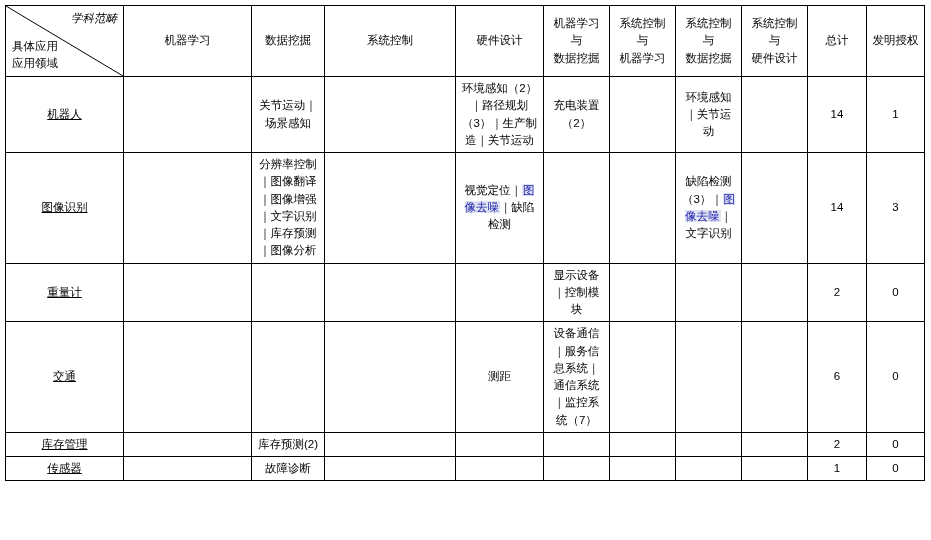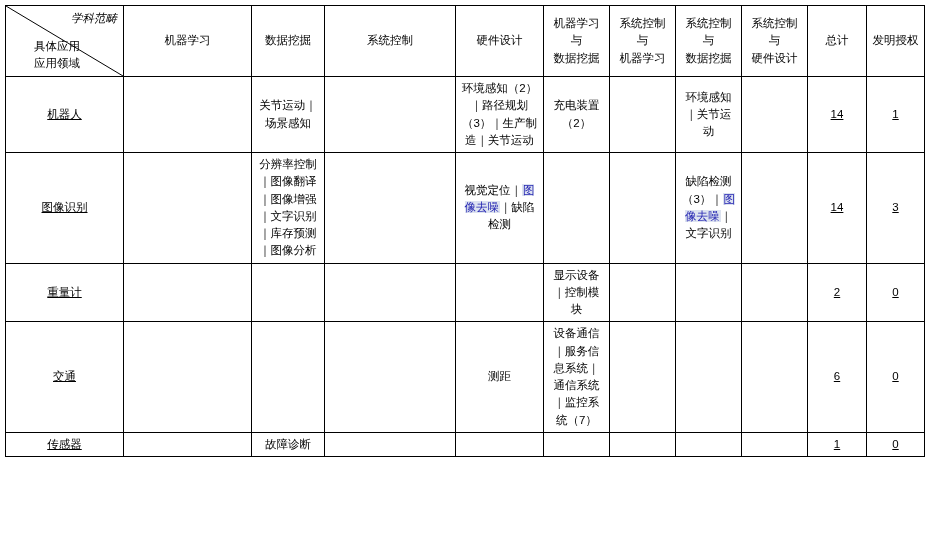--- a/index.html
+++ b/index.html
@@ -57,34 +57,32 @@
     white-space: nowrap;
     font-style: italic;
   }
   .corner-cell .lbl-bottom {
     position: absolute;
     bottom: 4px;
     left: 6px;
     font-size: 11.5px;
     white-space: nowrap;
     text-align: left;
-    margin-left: 22px;
   }
   .rowhead {
     font-size: 12px;
     text-decoration: underline;
   }
   .hl {
     color: #1f1fb0;
     background: #dde3f0;
     padding: 0 1px;
   }
   .num {
     font-size: 12px;
-    text-decoration: underline;
   }
 </style>
 </head>
 <body>
 
 <div class="sheet">
   <table class="matrix">
     <colgroup>
       <col style="width:118px">
       <col style="width:128px">
@@ -186,20 +184,33 @@
         <td></td>
         <td>测距</td>
         <td>设备通信｜服务信息系统｜通信系统｜监控系统（7）</td>
         <td></td>
         <td></td>
         <td></td>
         <td class="num">6</td>
         <td class="num">0</td>
       </tr>
 
+      <tr style="height:24px">
+        <td class="rowhead">库存管理</td>
+        <td></td>
+        <td>库存预测(2)</td>
+        <td></td>
+        <td></td>
+        <td></td>
+        <td></td>
+        <td></td>
+        <td></td>
+        <td class="num">2</td>
+        <td class="num">0</td>
+      </tr>
 
 
       <tr style="height:24px">
         <td class="rowhead">传感器</td>
         <td></td>
         <td>故障诊断</td>
         <td></td>
         <td></td>
         <td></td>
         <td></td>

